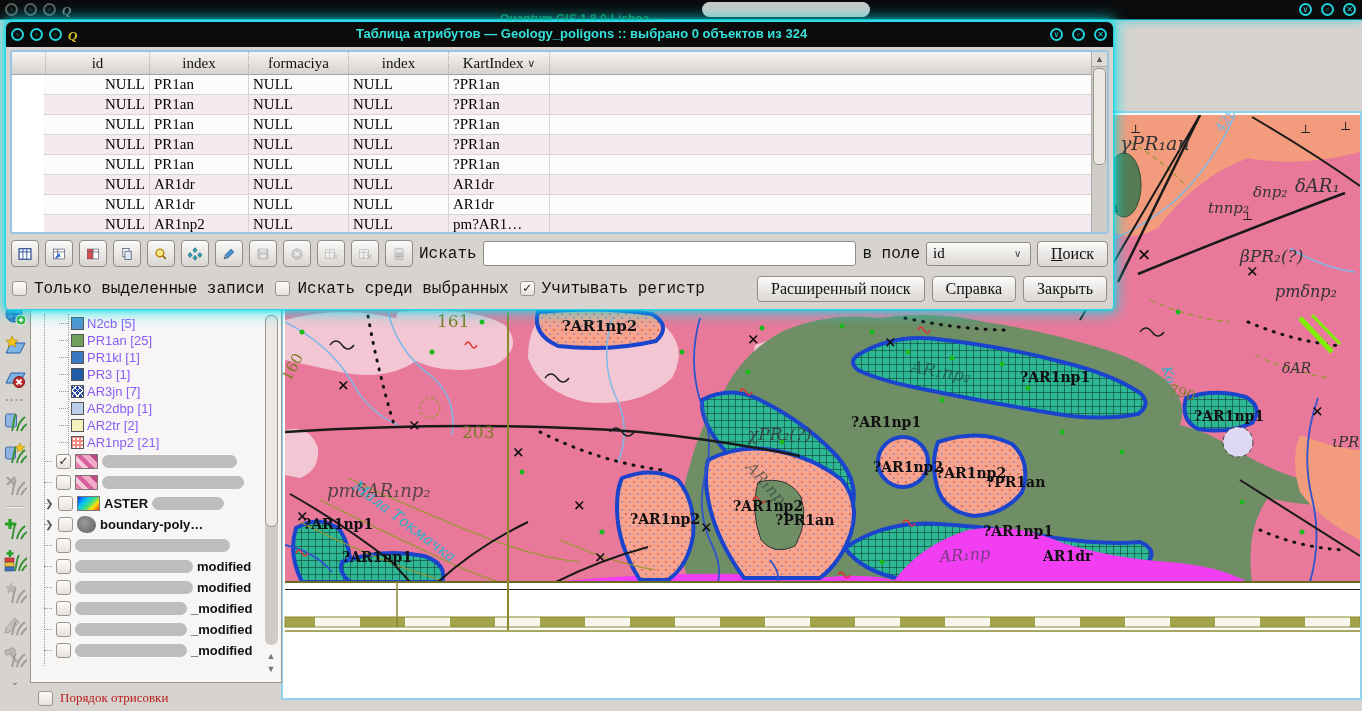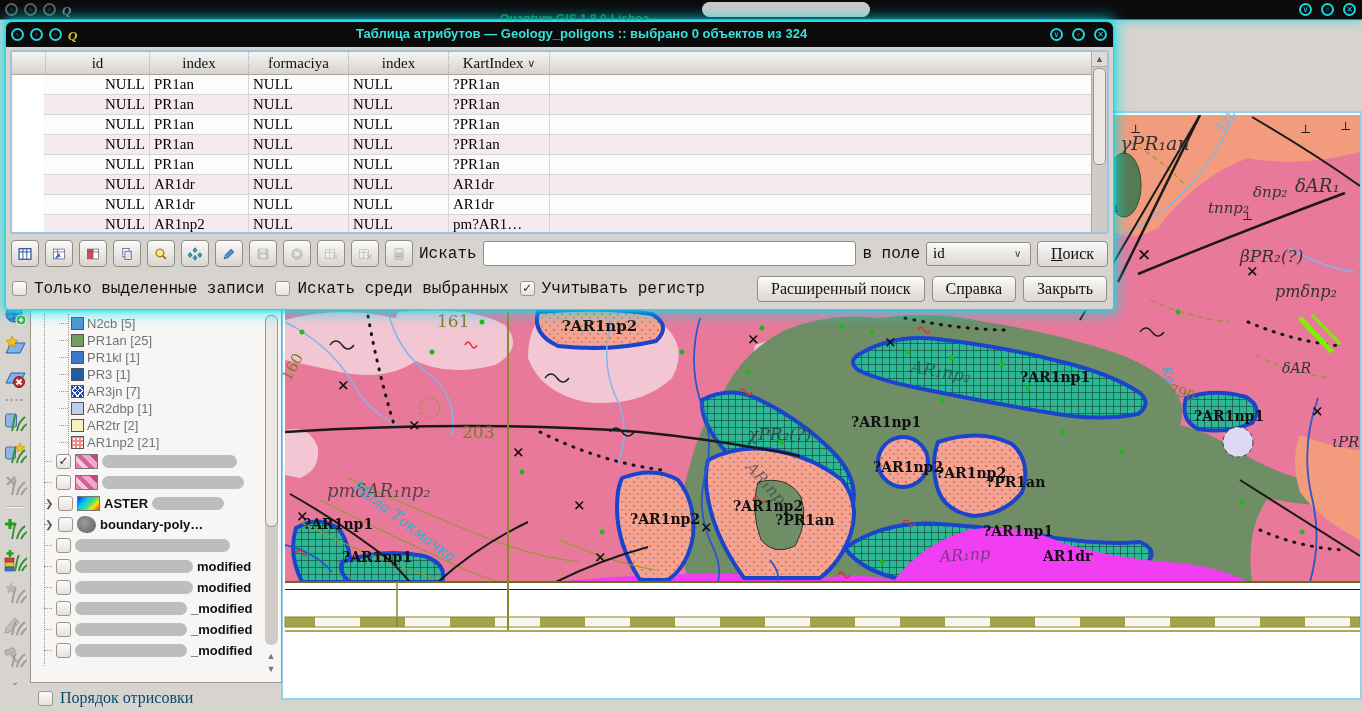--- a/index.html
+++ b/index.html
@@ -29,41 +29,41 @@
     border:1px solid #9b978f;box-sizing:border-box;z-index:2;}
   #panel-list{position:relative;height:100%;overflow:hidden;padding-top:5px;box-sizing:border-box;}
   #panel-list::before{content:"";position:absolute;left:13px;top:4px;height:352px;border-left:1px dotted #999;}
   #panel-list::after{content:"";position:absolute;left:37px;top:4px;height:152px;border-left:1px dotted #999;}
   .leg-row{display:flex;align-items:center;height:17px;padding-left:28px;gap:3px;position:relative;z-index:1;}
   .leg-row::before{content:"";width:9px;border-top:1px dotted #999;}
   .swatch{width:13px;height:13px;border:1px solid #555;box-sizing:border-box;flex:0 0 13px;}
   .sw-cross{background-image:repeating-linear-gradient(45deg,rgba(255,255,255,.95) 0 1px,transparent 1px 4px),
     repeating-linear-gradient(-45deg,rgba(255,255,255,.95) 0 1px,transparent 1px 4px);}
   .sw-dots{background-image:radial-gradient(circle,#ffffff 1px,transparent 1.2px);background-size:4px 4px;}
-  .leg-label{font-size:13px;color:#737373;}
+  .leg-label{font-size:13px;color:#8b5cf6;}
   .lp-row{display:flex;align-items:center;height:21px;padding-left:13px;gap:4px;position:relative;z-index:1;}
   .lp-row::before{content:"";width:8px;border-top:1px dotted #999;}
   .lp-arrow{width:9px;font-size:10px;color:#555;margin-left:-11px;}
   .cb{width:15px;height:15px;border:1px solid #9a958f;border-radius:3px;flex:0 0 15px;
     background:linear-gradient(#fcfbfa,#e6e2de);display:flex;align-items:center;justify-content:center;
     font-size:12px;font-weight:bold;color:#2a2a2a;box-sizing:border-box;}
   .cb.on::after{content:"✓";margin-top:-2px;}
   .thumb{width:23px;height:15px;border:1px solid #777;flex:0 0 23px;box-sizing:border-box;}
   .th-pink{background:linear-gradient(45deg,#e87fae 0 18%,#f3c9d8 18% 38%,#d860a0 38% 55%,#f0a8c8 55% 78%,#c04888 78%);}
   .th-heat{background:linear-gradient(135deg,#0030ff,#00c0ff 30%,#40e080 55%,#ffe000 75%,#ff4000);}
   .th-gray{border:none;background:radial-gradient(circle at 40% 40%,#9a9a9a,#606060);border-radius:40% 55% 45% 50%;width:19px;height:17px;flex-basis:19px;}
   .lp-label{font-size:13px;font-weight:bold;color:#111;white-space:nowrap;}
   .blob{height:13px;background:#bdbdbd;border-radius:7px;display:inline-block;}
   #panel-scroll{position:absolute;right:3px;top:5px;width:13px;height:330px;background:#cfccc8;border-radius:6px;z-index:2;}
   #panel-scroll .sthumb{position:absolute;left:0;top:0;width:13px;height:212px;background:#ece9e5;
     border:1px solid #9a968f;border-radius:6px;box-sizing:border-box;}
   .schev{position:absolute;right:4px;width:12px;height:13px;color:#777;font-size:9px;text-align:center;line-height:13px;z-index:2;}
   #panel-footer{position:absolute;left:30px;top:687px;width:252px;height:22px;display:flex;align-items:center;gap:7px;
     padding-left:8px;box-sizing:border-box;z-index:2;}
-  #panel-footer .serif{font-size:16px;color:#0c4a6e;}
+  #panel-footer .serif{font-size:13px;color:#b91c1c;}
   
   #map-canvas{position:absolute;left:281px;top:111px;width:1081px;height:589px;background:#ffffff;
     border:2px solid #8ed2ec;box-sizing:border-box;z-index:1;}
   #map-canvas svg{display:block;width:1077px;height:585px;}
   
   #dialog{position:absolute;left:5px;top:21px;width:1107px;height:287px;background:#d7d3cf;
     border:1px solid #2bd6e2;border-radius:7px 7px 4px 4px;z-index:10;
     box-shadow:0 0 14px 3px rgba(0,225,235,.75),0 0 4px #19e0ea;}
   #dlg-title{position:absolute;left:0;top:0;right:0;height:25px;background:#0b0b0c;border-radius:6px 6px 0 0;}
   #dlg-title .title-text{position:absolute;left:0;right:0;top:4px;text-align:center;color:#35e2da;

